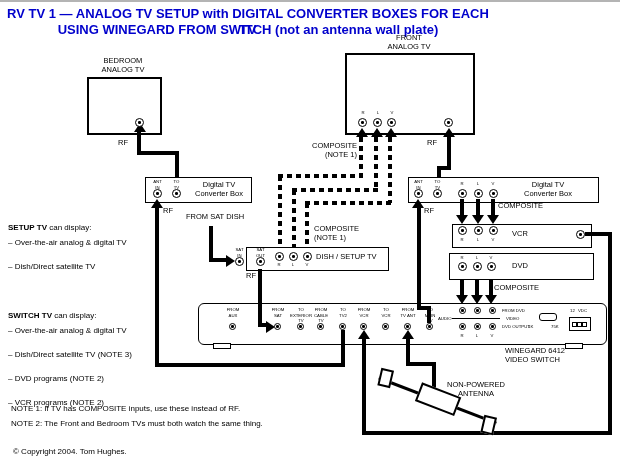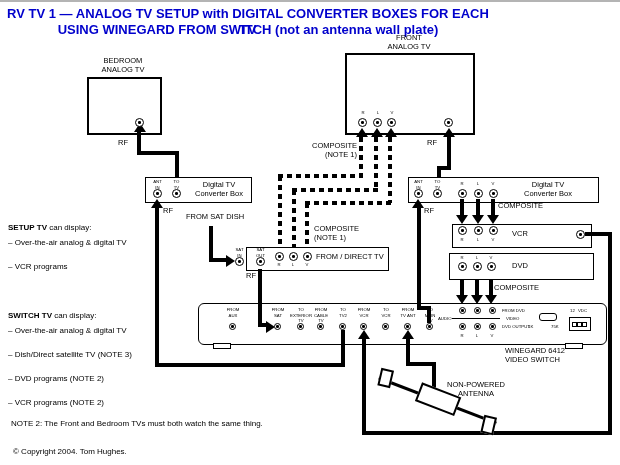--- a/index.html
+++ b/index.html
@@ -54,21 +54,21 @@
   <div class="lbl s7 c" style="left:77px;top:56px;width:92px;">BEDROOM
 ANALOG TV</div>
   <div class="lbl s7 c" style="left:369px;top:33px;width:80px;">FRONT
 ANALOG TV</div>
   <div class="lbl s7 c" style="left:190px;top:180px;width:58px;">Digital TV
 Converter Box</div>
   <div class="lbl s7 c" style="left:515px;top:180px;width:66px;">Digital TV
 Converter Box</div>
   <div class="lbl s7" style="left:512px;top:229px;">VCR</div>
   <div class="lbl s7" style="left:512px;top:261px;">DVD</div>
-  <div class="lbl s7" style="left:316px;top:252px;">FROM / DIRECT TV</div>
+  <div class="lbl s7" style="left:316px;top:252px;">DISH / SETUP TV</div>
   <div class="lbl s7" style="left:505px;top:346px;">WINEGARD 6412
 VIDEO SWITCH</div>
   <div class="lbl s7 c" style="left:440px;top:380px;width:72px;">NON-POWERED
 ANTENNA</div>
 
   <div class="lbl s7 rt" style="left:297px;top:141px;width:60px;">COMPOSITE
 (NOTE 1)</div>
   <div class="lbl s7" style="left:314px;top:224px;">COMPOSITE
 (NOTE 1)</div>
   <div class="lbl s7" style="left:498px;top:201px;">COMPOSITE</div>
@@ -262,28 +262,29 @@
     <div style="position:absolute;left:0;top:15px;width:9px;height:14px;border:2px solid #000;background:#fff;transform:rotate(-8deg);"></div>
     <div style="position:absolute;left:113px;top:22px;width:9px;height:14px;border:2px solid #000;background:#fff;transform:rotate(-8deg);"></div>
     <div style="position:absolute;left:42px;top:15px;width:38px;height:16px;border:2px solid #000;background:#fff;"></div>
   </div>
 
   <div class="lbl s8" style="left:8px;top:213px;">
     <span class="bold">SETUP TV</span><span> can display:</span>
   </div>
   <div class="lbl s8" style="left:8px;top:226px;">
     <div class="li">– Over-the-air analog &amp; digital TV</div>
-    <div class="li">– VCR programs</div>
+    <div class="li">– Dish/Direct satellite TV</div>
   </div>
   <div class="lbl s8" style="left:8px;top:301px;">
     <span class="bold">SWITCH TV</span><span> can display:</span>
   </div>
   <div class="lbl s8" style="left:8px;top:314px;">
     <div class="li">– Over-the-air analog &amp; digital TV</div>
     <div class="li">– Dish/Direct satellite TV (NOTE 3)</div>
     <div class="li">– DVD programs (NOTE 2)</div>
     <div class="li">– VCR programs (NOTE 2)</div>
   </div>
 
+  <div class="lbl s8" style="left:11px;top:404px;">NOTE 1: If TV has COMPOSITE inputs, use these instead of RF.</div>
   <div class="lbl s8" style="left:11px;top:419px;">NOTE 2: The Front and Bedroom TVs must both watch the same thing.</div>
   <div class="lbl s8" style="left:13px;top:447px;">© Copyright 2004. Tom Hughes.</div>
 
 </div>
 
 </body></html>

